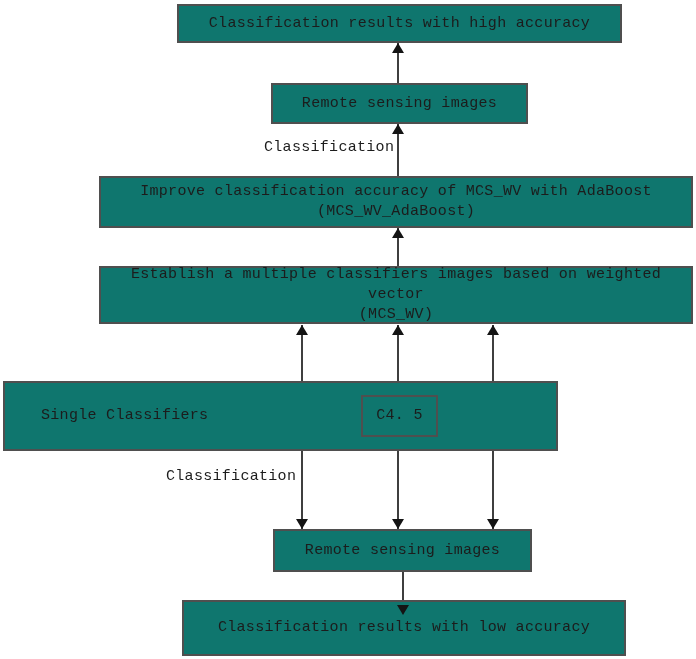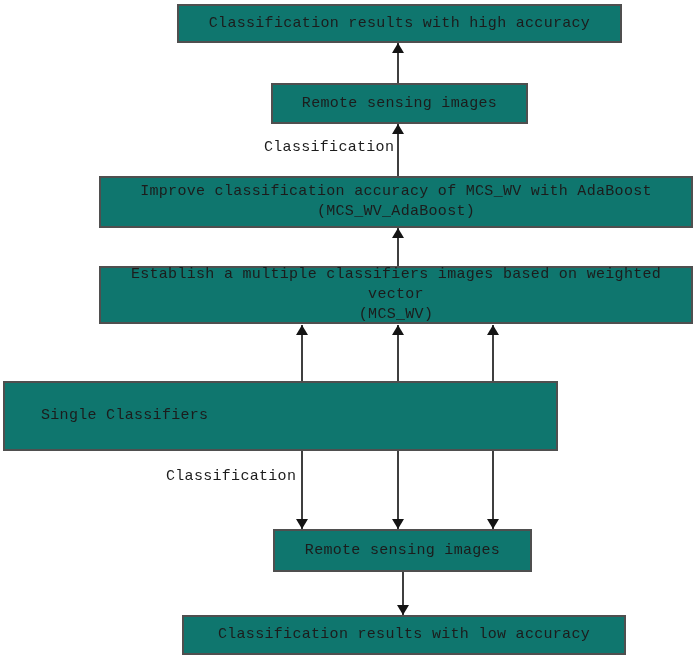--- a/index.html
+++ b/index.html
@@ -91,28 +91,31 @@
     <span>(MCS_WV)</span>
   </div>
 
   <div class="box" style="left:264px;top:395px;width:78px;height:42px">
     <span>SVM</span>
   </div>
 
   <div class="box row" style="left:3px;top:381px;width:555px;height:70px;padding-left:36px">
     <span>Single Classifiers</span>
   </div>
+  <div class="box" style="left:361px;top:395px;width:77px;height:42px">
+    <span>C4. 5</span>
+  </div>
 
   <div class="floating-label" style="left:166px;top:468px">Classification</div>
 
   <div class="box" style="left:273px;top:529px;width:259px;height:43px">
     <span>Remote sensing images</span>
   </div>
 
-  <div class="box" style="left:182px;top:615px;width:444px;height:40px">
+  <div class="box" style="left:182px;top:600px;width:444px;height:56px">
     <span>Classification results with low accuracy</span>
   </div>
 
   <div class="vline" style="left:397px;top:43px;height:40px"></div>
   <div class="arrow-up" style="left:392px;top:43px"></div>
 
   <div class="vline" style="left:397px;top:124px;height:52px"></div>
   <div class="arrow-up" style="left:392px;top:124px"></div>
 
   <div class="vline" style="left:397px;top:228px;height:38px"></div>

